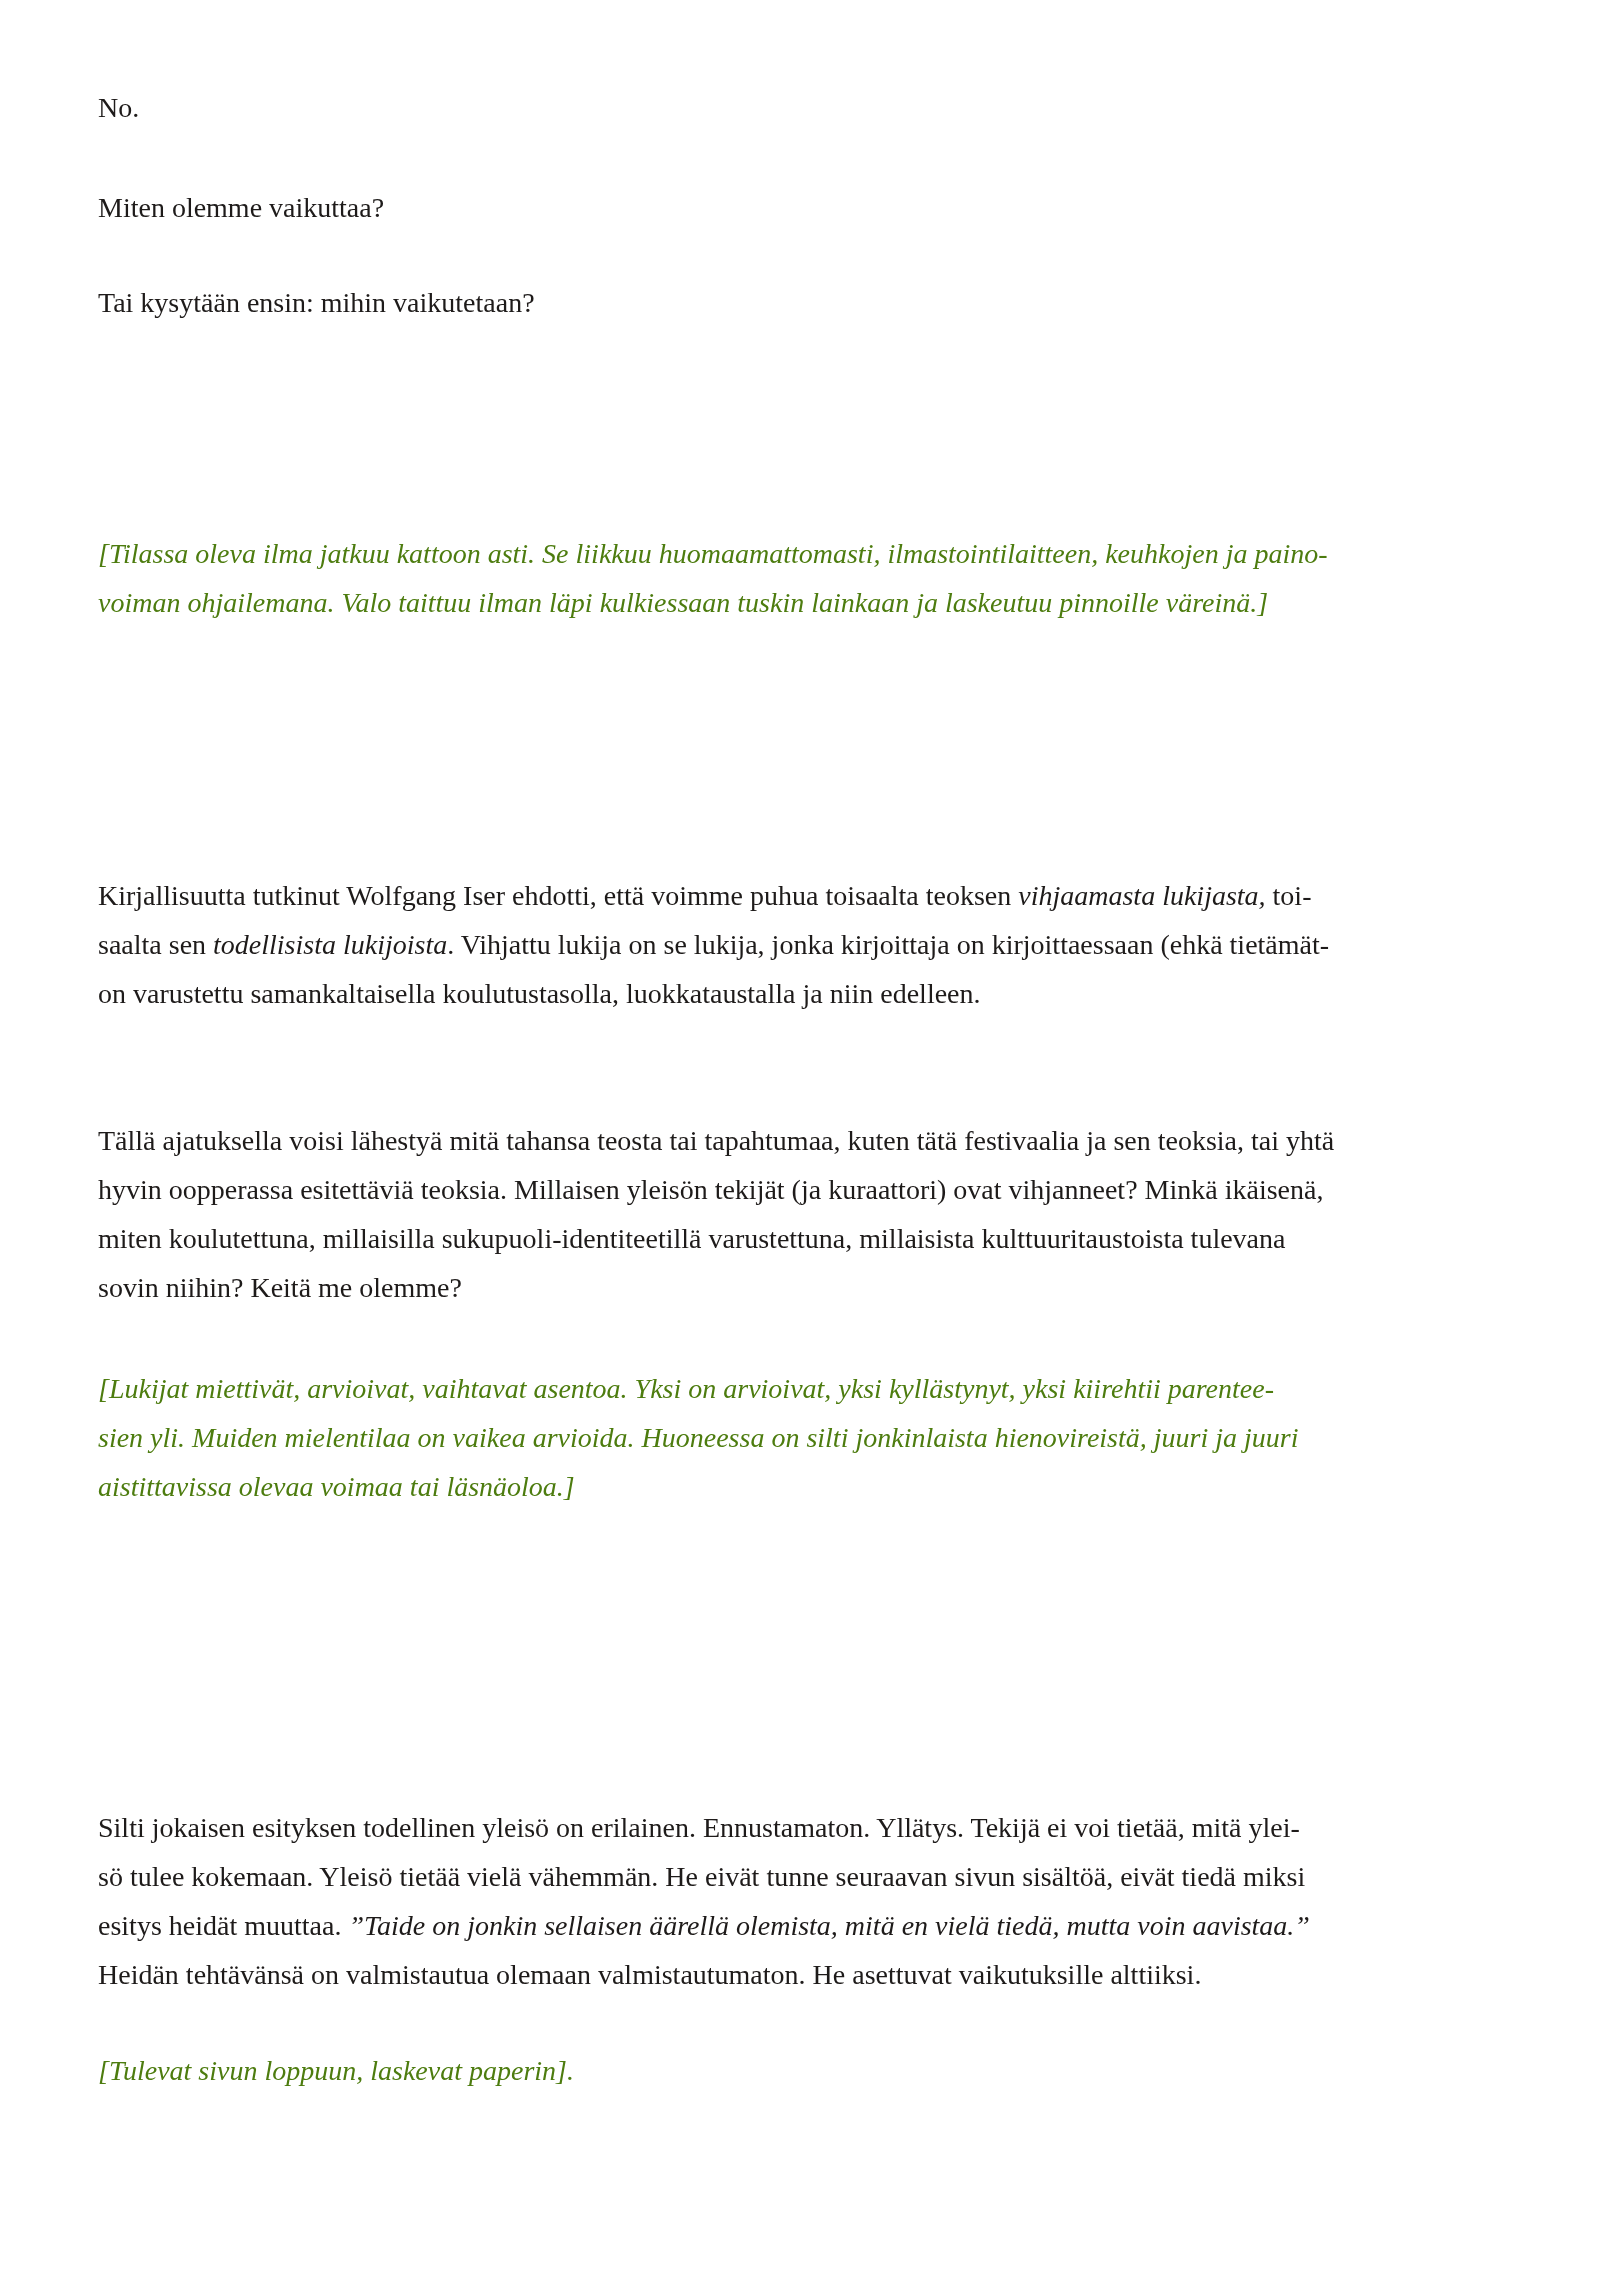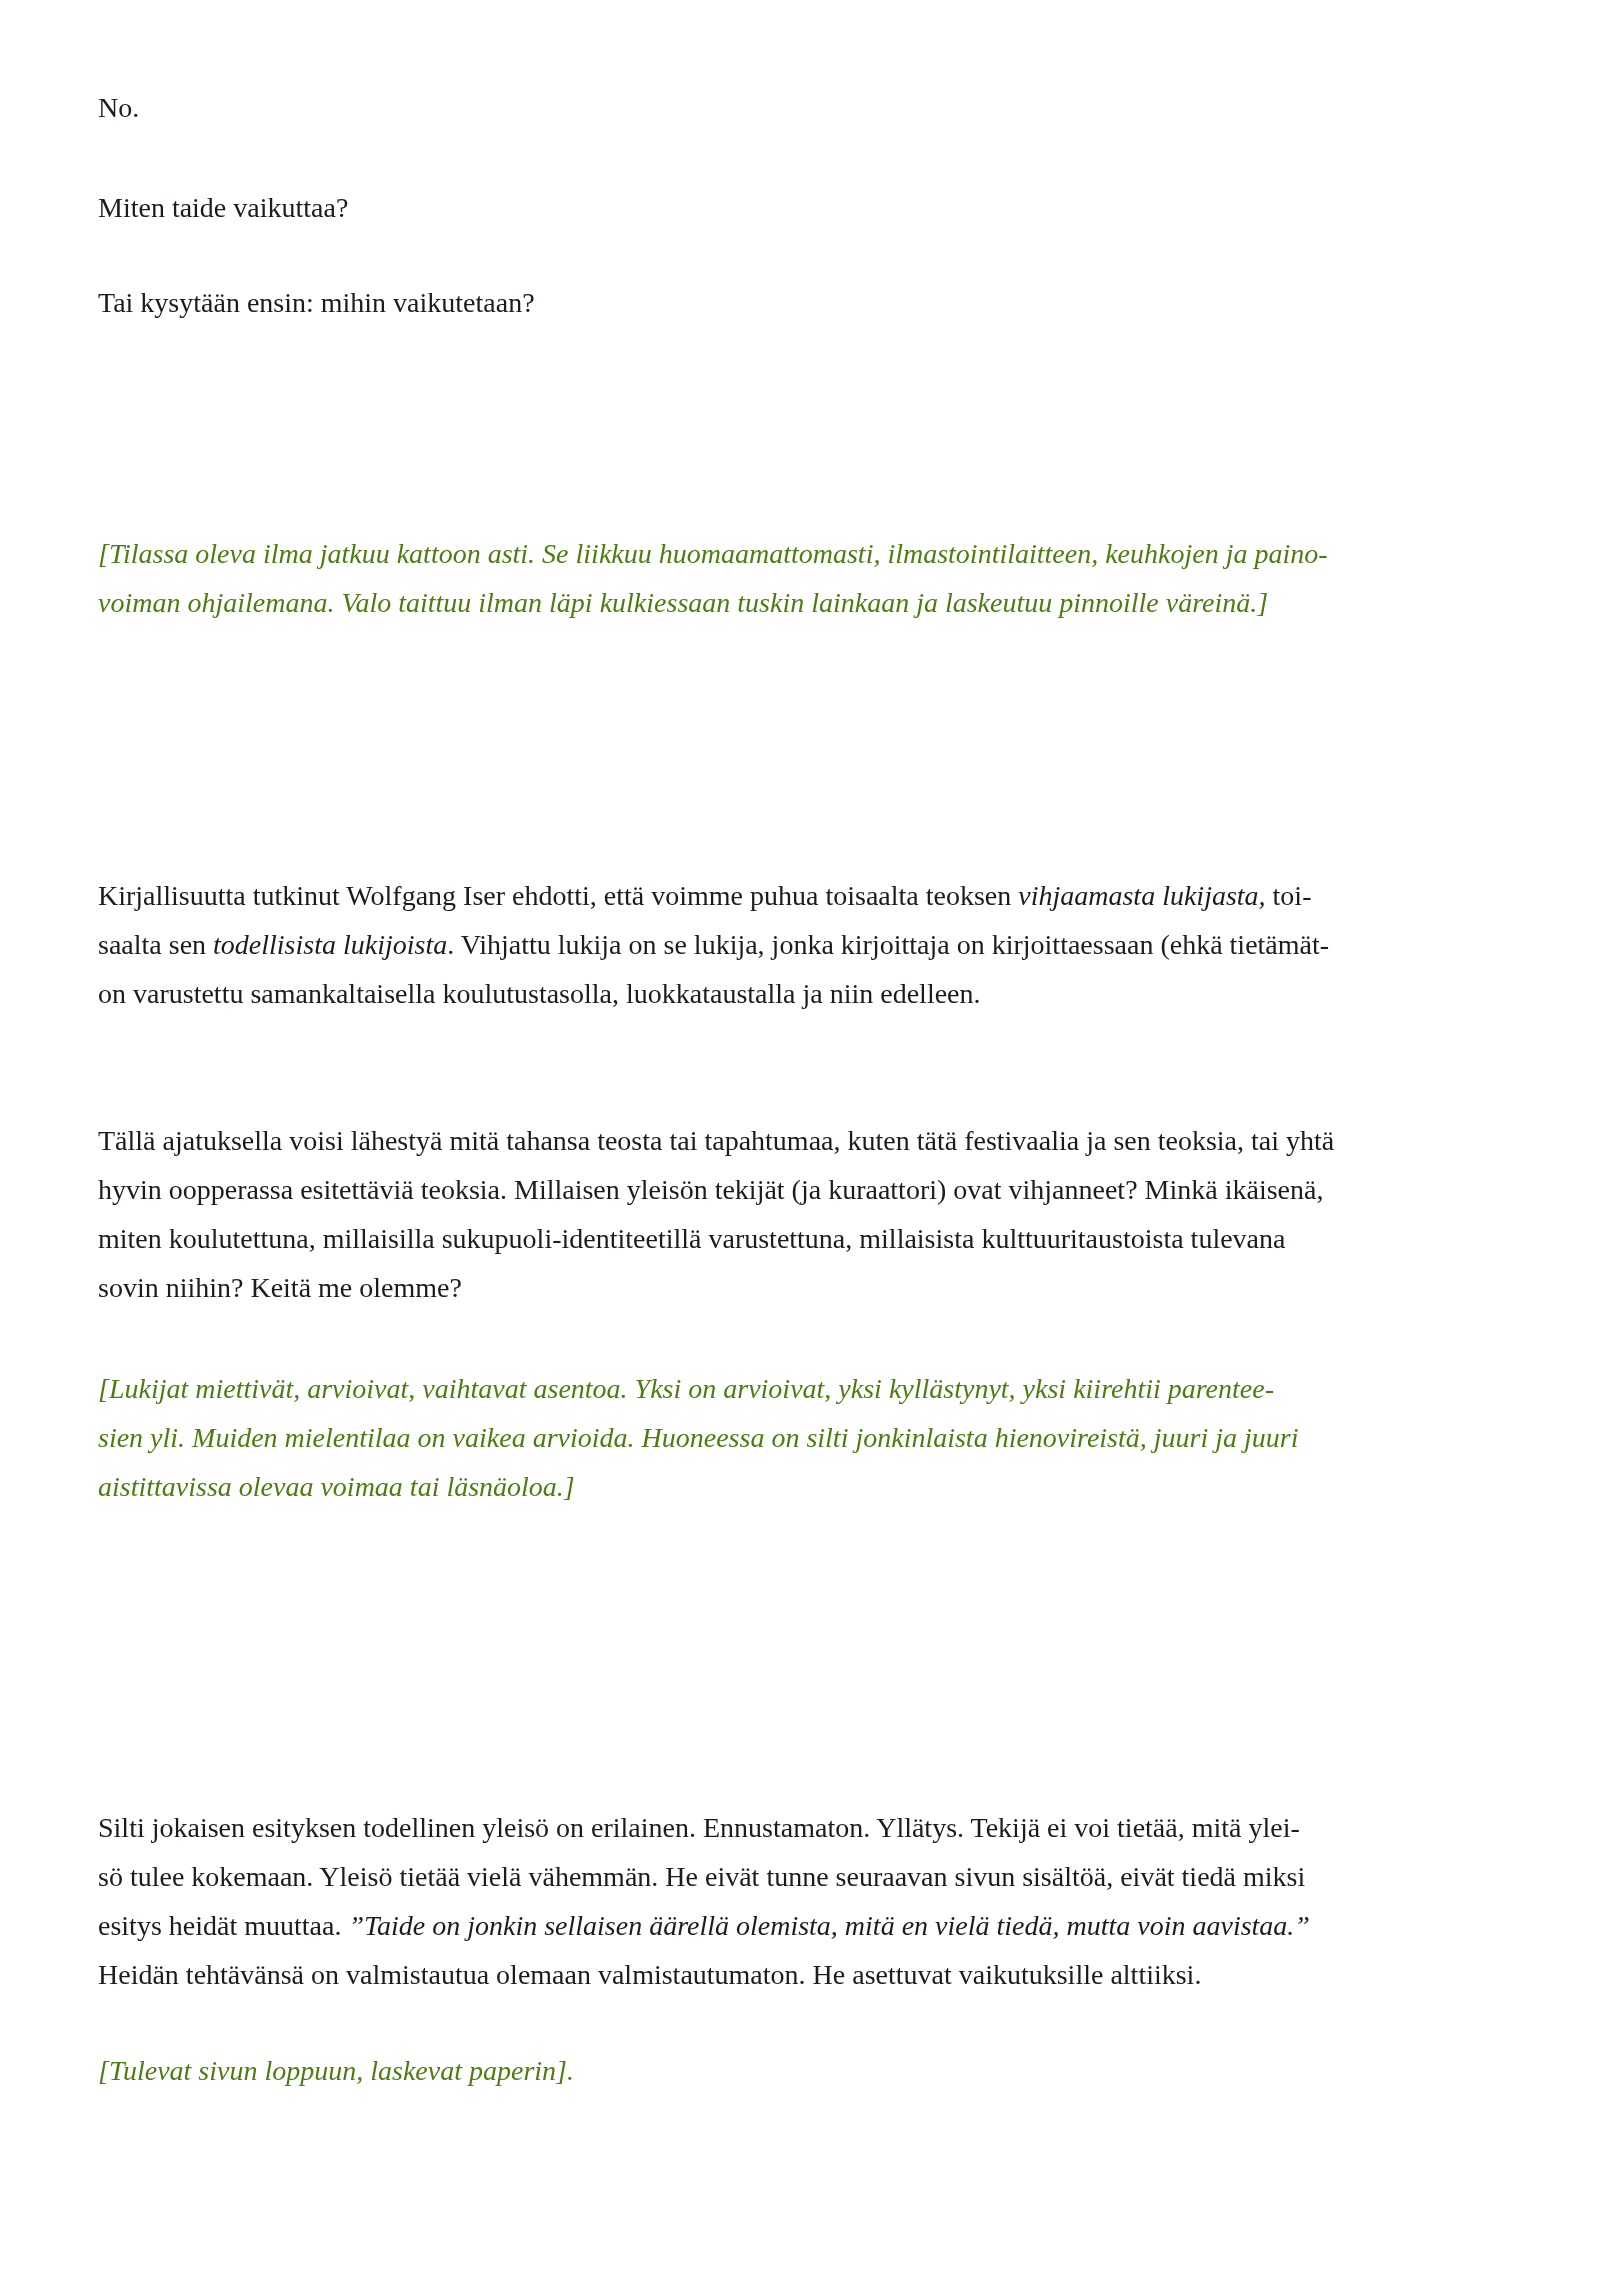--- a/index.html
+++ b/index.html
@@ -38,21 +38,21 @@
 </head>
 <body>
 
 <div class="page">
 
   <div class="block" style="top:83px">
     <div class="line"><span>No.</span></div>
   </div>
 
   <div class="block" style="top:183px">
-    <div class="line"><span>Miten taide vaikuttaa?</span></div>
+    <div class="line"><span>Miten olemme vaikuttaa?</span></div>
   </div>
 
   <div class="block" style="top:278px">
     <div class="line"><span>Tai kysytään ensin: mihin vaikutetaan?</span></div>
   </div>
 
 
   <div class="block red" style="top:529px">
     <div class="line"><span>[Tilassa oleva ilma jatkuu kattoon asti. Se liikkuu huomaamattomasti, ilmastointilaitteen, keuhkojen ja paino-</span></div>
     <div class="line"><span>voiman ohjailemana. Valo taittuu ilman läpi kulkiessaan tuskin lainkaan ja laskeutuu pinnoille väreinä.]</span></div>

